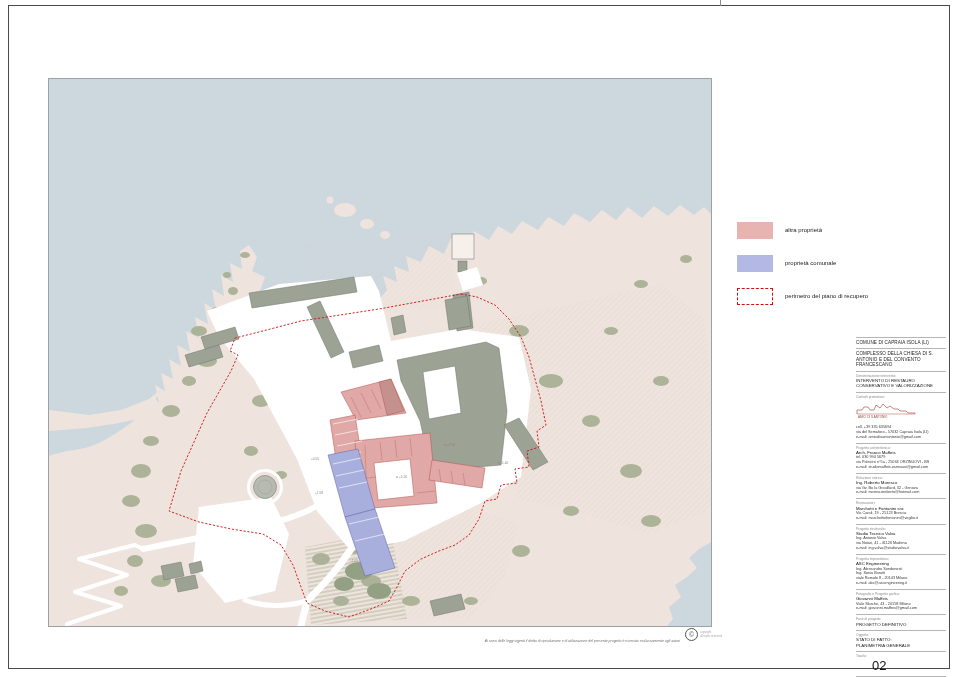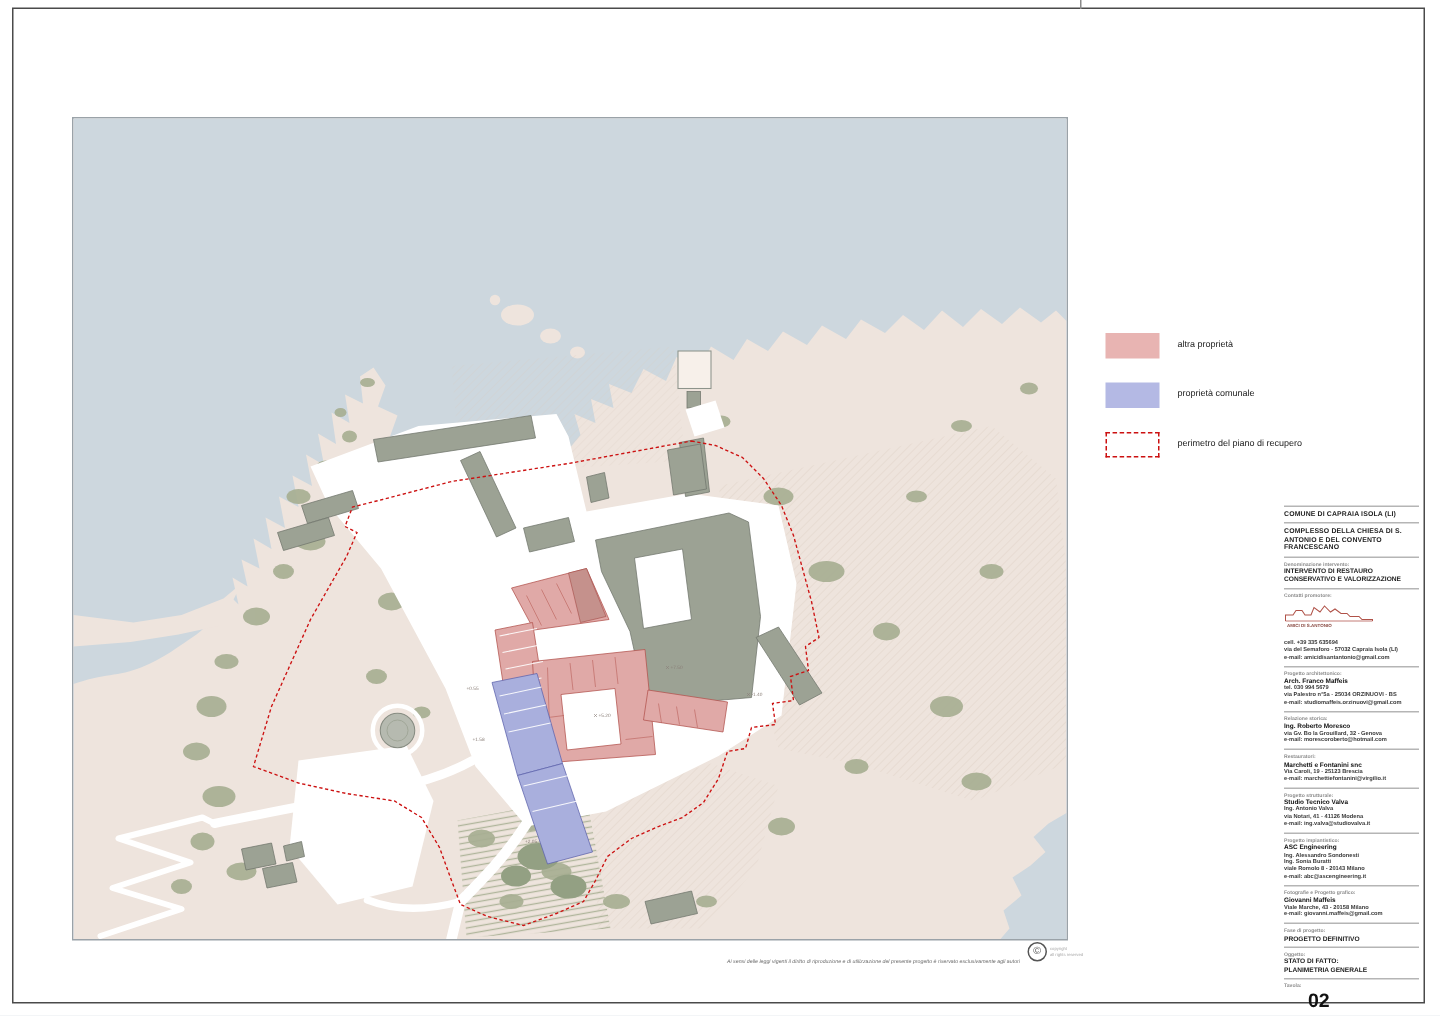--- a/index.html
+++ b/index.html
@@ -11,21 +11,21 @@
   
   .map-wrap{position:absolute;left:48px;top:78px;width:662px;height:547px;
             border:1px solid #9aa2a8;box-sizing:content-box;}
   
   .legend{position:absolute;left:737px;top:221px;width:190px;}
   .legend-row{position:absolute;left:0;display:flex;align-items:center;height:18px;}
   .legend-row .swatch{width:36px;height:17px;margin-right:12px;flex:none;}
   .legend-row .lbl{font-size:6px;color:#222;white-space:nowrap;}
   
   .tb{position:absolute;left:856px;top:337px;width:90px;height:335px;
-      display:flex;flex-direction:column;font-weight:bold;}
+      display:flex;flex-direction:column;}
   .tb-sec{border-top:1px solid #b5b5b5;padding:2px 0 3px 0;}
   .tb-h{font-size:4.6px;line-height:5.4px;color:#1d1d1d;letter-spacing:.1px;}
   .tb-label{font-size:3.4px;line-height:4.4px;color:#8d8d8d;}
   .tb-line{font-size:3.8px;line-height:4.8px;color:#3a3a3a;}
   .tb-name{font-size:4.3px;line-height:5.4px;color:#111;}
   .tb-caps{font-size:4.4px;line-height:5.4px;color:#1d1d1d;}
   .tb-spacer{flex:1;}
   .tb-big{font-size:13px;line-height:14px;color:#111;margin-left:16px;}
   .logo-box{margin:2px 0 2px 0;}
   

